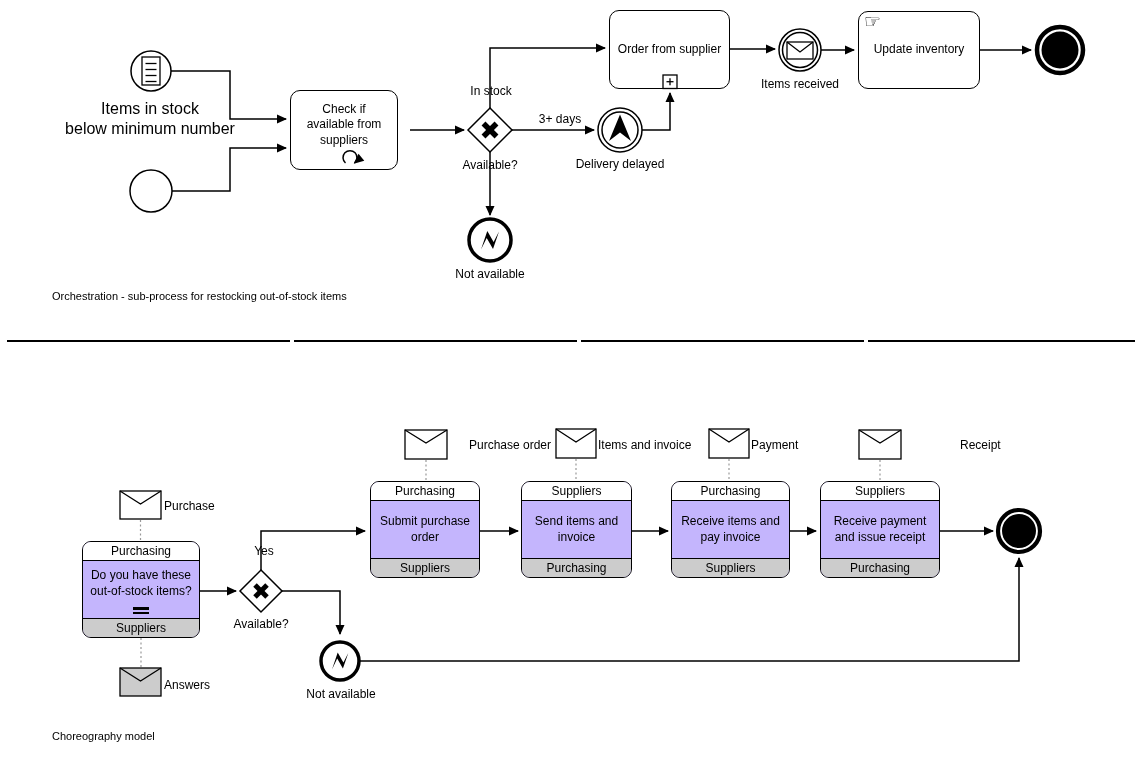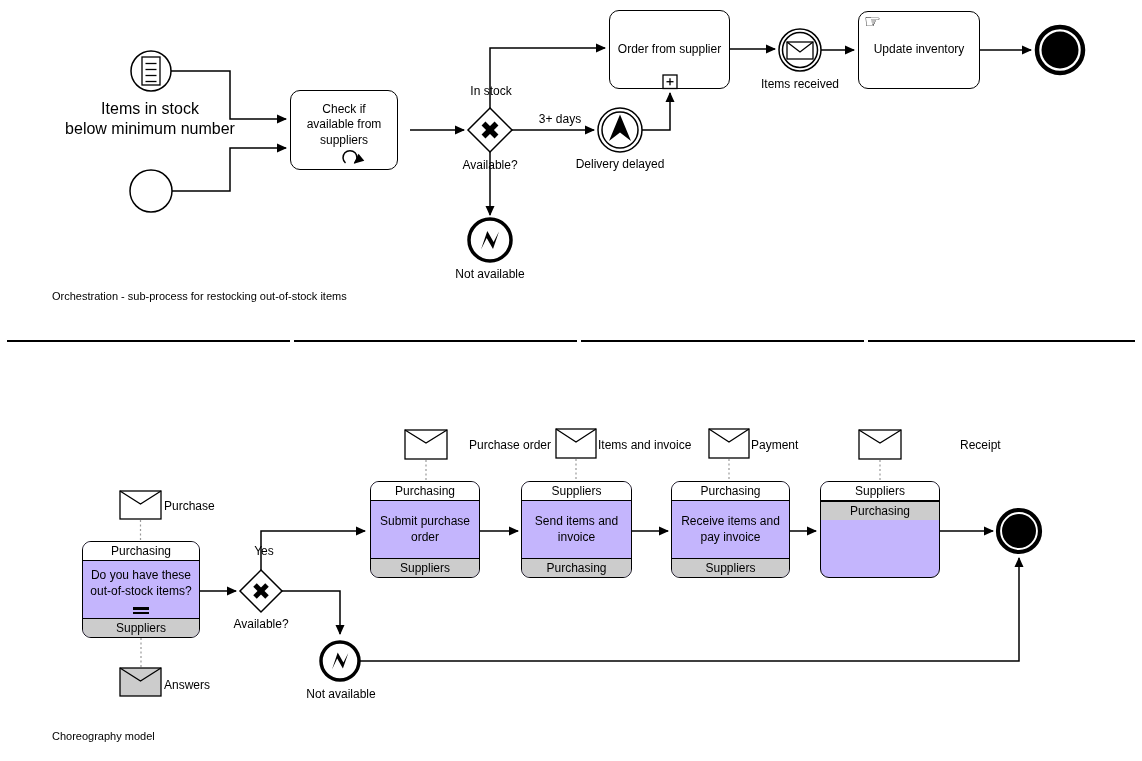--- a/index.html
+++ b/index.html
@@ -108,20 +108,23 @@
   <div class="ctask" style="left:671px;top:481px;width:119px;height:97px;">
     <div class="band top">Purchasing</div>
     <div class="cbody">
         <span>Receive items and pay invoice</span>
       </div>
     <div class="band bot">Suppliers</div>
   </div>
 
   <div class="ctask" style="left:820px;top:481px;width:120px;height:97px;">
     <div class="band top">Suppliers</div>
+    <div class="cbody">
+        <span>Receive payment and issue receipt</span>
+      </div>
     <div class="band bot">Purchasing</div>
   </div>
 
   <div class="title" style="left:52px;top:730px;">Choreography model</div>
 
   <svg class="layer" width="1142" height="761" viewBox="0 0 1142 761">
     <defs>
       <marker id="ah" markerUnits="userSpaceOnUse" markerWidth="12" markerHeight="12" refX="10" refY="6" orient="auto">
         <path d="M1,1.5 L11,6 L1,10.5 Z" fill="#000"></path>
       </marker>

